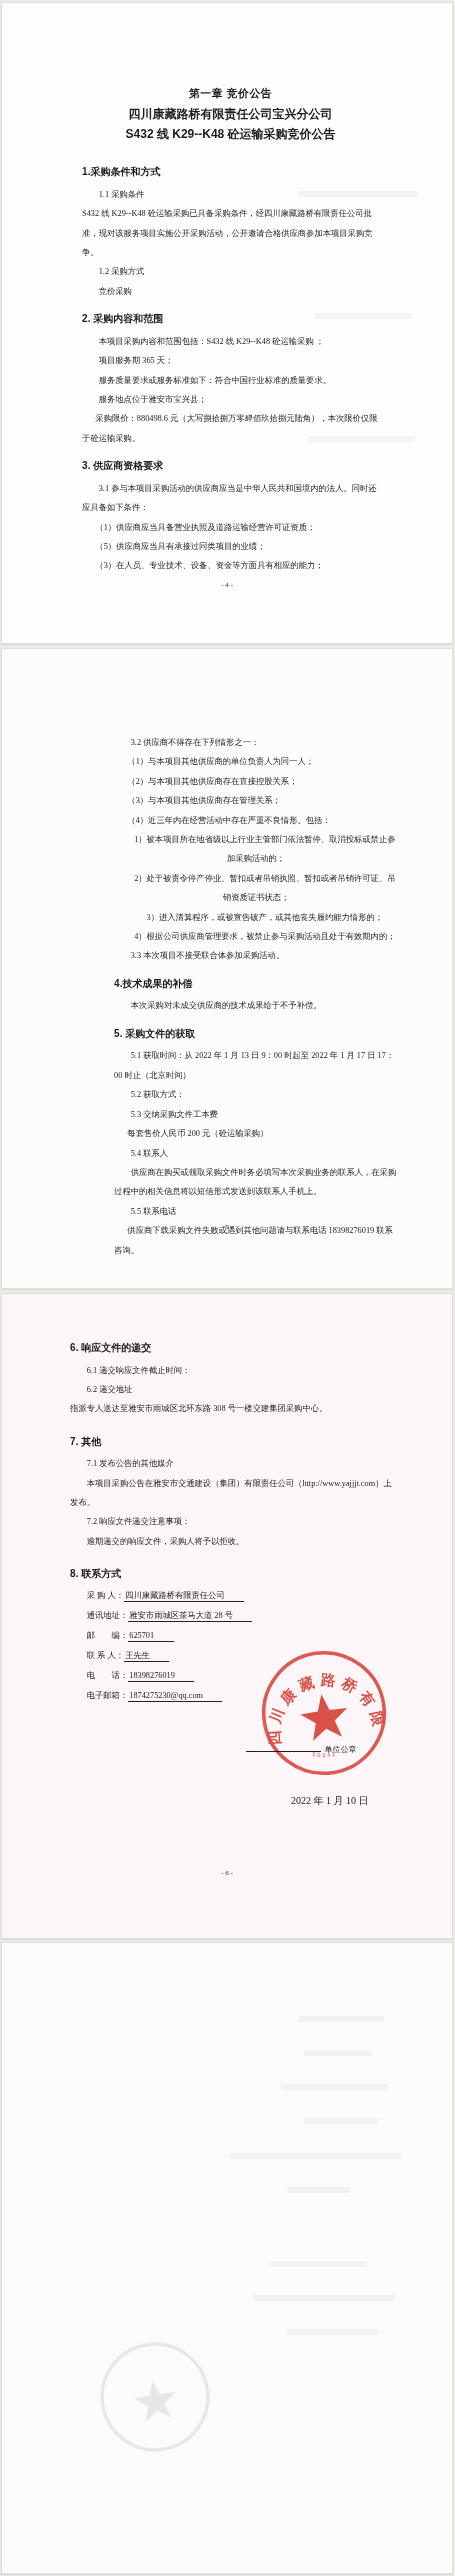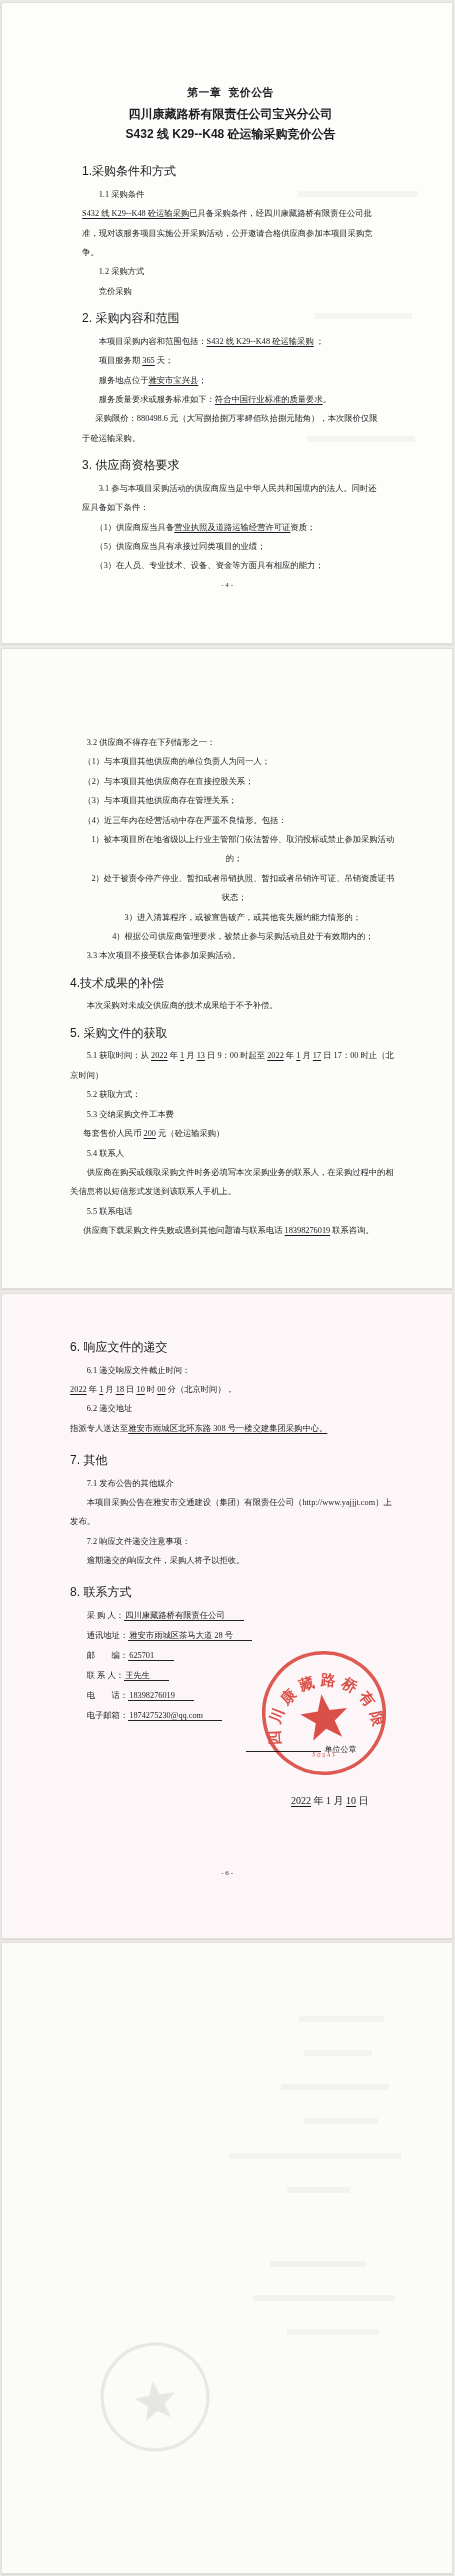--- a/index.html
+++ b/index.html
@@ -17,34 +17,34 @@
     box-sizing:border-box;
     overflow:hidden;
   }
   #page1{top:2.3px;height:642px;background:#fdfdfb;}
   #page2{top:648px;height:641px;background:#fcfcfa;}
   #page3{top:1293px;height:646px;background:#fcf6f8;}
   #page4{top:1942px;height:632px;background:#fbfbf9;}
 
   .content{position:relative;}
   #page1 .content{padding:81px 73px 0 80px;}
-  #page2 .content{padding:84px 54px 0 68px;}
+  #page2 .content{padding:84px 54px 0 68px;margin-left:44px;}
   #page3 .content{padding:36px 54px 0 68px;}
 
-  .doc-title1{font-family:Liberation Mono, monospace;font-weight:bold;
+  .doc-title1{font-family:Liberation Sans, sans-serif;font-weight:bold;
     font-size:10.8px;text-align:center;letter-spacing:0.6px;line-height:19.4px;}
   .doc-title2{font-family:"Liberation Sans","DejaVu Sans",sans-serif;font-weight:bold;
     font-size:12px;text-align:center;line-height:20px;}
-  .h-sec{font-family:"Liberation Sans","DejaVu Sans",sans-serif;font-weight:normal;
-    font-size:12px;line-height:17px;margin:9px 0 4.6px 0;}
+  .h-sec{font-family:"Liberation Sans","DejaVu Sans",sans-serif;font-weight:bold;
+    font-size:10px;line-height:17px;margin:9px 0 4.6px 0;}
   p{margin:0;font-size:8.3px;line-height:19.4px;}
   .ind{text-indent:2em;}
   .ind1{text-indent:1.6em;}
   .ind2{text-indent:2.1em;text-align:center;}
-  .u{text-decoration:underline;text-underline-offset:1.7px;}
+  .u{text-underline-offset:1.7px;}
   .pagenum{position:absolute;left:0;right:0;text-align:center;font-size:7.1px;color:#333;}
   #page1 .pagenum{bottom:54px;}
   #page2 .pagenum{bottom:57px;}
   #page3 .pagenum{bottom:61px;}
 
   
   .contact-row{font-size:8.3px;line-height:20px;margin-left:2em;}
   .contact-row .val{border-bottom:0.6px solid #222;padding:0 19.4px 0.6px 1.1px;}
 
   
@@ -70,22 +70,22 @@
 
     <div class="h-sec" style="margin-top:19.4px;">1.采购条件和方式</div>
     <p class="ind">1.1 采购条件</p>
     <p><span class="u">S432 线 K29--K48 砼运输采购</span><span>已具备采购条件，经四川康藏路桥有限责任公司批准，现对该服务项目实施公开采购活动，公开邀请合格供应商参加本项目采购竞争。</span></p>
     <p class="ind">1.2 采购方式</p>
     <p class="ind">竞价采购</p>
 
     <div class="h-sec">2. 采购内容和范围</div>
     <p class="ind"><span>本项目采购内容和范围包括：</span><span class="u">S432 线 K29--K48 砼运输采购</span><span> ；</span></p>
     <p class="ind"><span>项目服务期 </span><span class="u">365</span><span> 天；</span></p>
+    <p class="ind"><span>服务质量要求或服务标准如下：</span><span class="u">符合中国行业标准的质量要求</span><span>。</span></p>
     <p class="ind"><span>服务地点位于</span><span class="u">雅安市宝兴县</span><span>；</span></p>
-    <p class="ind"><span>服务质量要求或服务标准如下：</span><span class="u">符合中国行业标准的质量要求</span><span>。</span></p>
     <p class="ind1">采购限价：880498.6 元（大写捌拾捌万零肆佰玖拾捌元陆角），本次限价仅限于砼运输采购。</p>
 
     <div class="h-sec">3. 供应商资格要求</div>
     <p class="ind">3.1 参与本项目采购活动的供应商应当是中华人民共和国境内的法人。同时还应具备如下条件：</p>
     <p class="ind1"><span>（1）供应商应当具备</span><span class="u">营业执照及道路运输经营许可证</span><span>资质；</span></p>
     <p class="ind1">（5）供应商应当具有承接过同类项目的业绩；</p>
     <p class="ind1">（3）在人员、专业技术、设备、资金等方面具有相应的能力；</p>
   </div>
 
   <div class="bleed" style="top:188px;right:34px;width:120px;"></div>
@@ -120,21 +120,20 @@
     <p class="ind">5.5 联系电话</p>
     <p class="ind1"><span>供应商下载采购文件失败或遇到其他问题请与联系电话 </span><span class="u">18398276019</span><span> 联系咨询。</span></p>
   </div>
   <div class="pagenum">- 5 -</div>
 </div>
 
 <div class="page" id="page3">
   <div class="content">
     <div class="h-sec">6. 响应文件的递交</div>
     <p class="ind">6.1 递交响应文件截止时间：</p>
-    <p><span class="u">2022</span><span> 年 </span><span class="u">1</span><span> 月 </span><span class="u">18</span><span> 日 </span><span class="u">10</span><span> 时 </span><span class="u">00</span><span> 分（北京时间），</span></p>
     <p class="ind">6.2 递交地址</p>
     <p><span>指派专人送达至</span><span class="u">雅安市雨城区北环东路 308 号一楼交建集团采购中心。</span></p>
 
     <div class="h-sec" style="margin-top:13.7px;">7. 其他</div>
     <p class="ind">7.1 发布公告的其他媒介</p>
     <p class="ind">本项目采购公告在雅安市交通建设（集团）有限责任公司（http://www.yajjjt.com）上发布。</p>
     <p class="ind">7.2 响应文件递交注意事项：</p>
     <p class="ind">逾期递交的响应文件，采购人将予以拒收。</p>
 
     <div class="h-sec" style="margin-top:13.7px;">8. 联系方式</div>

